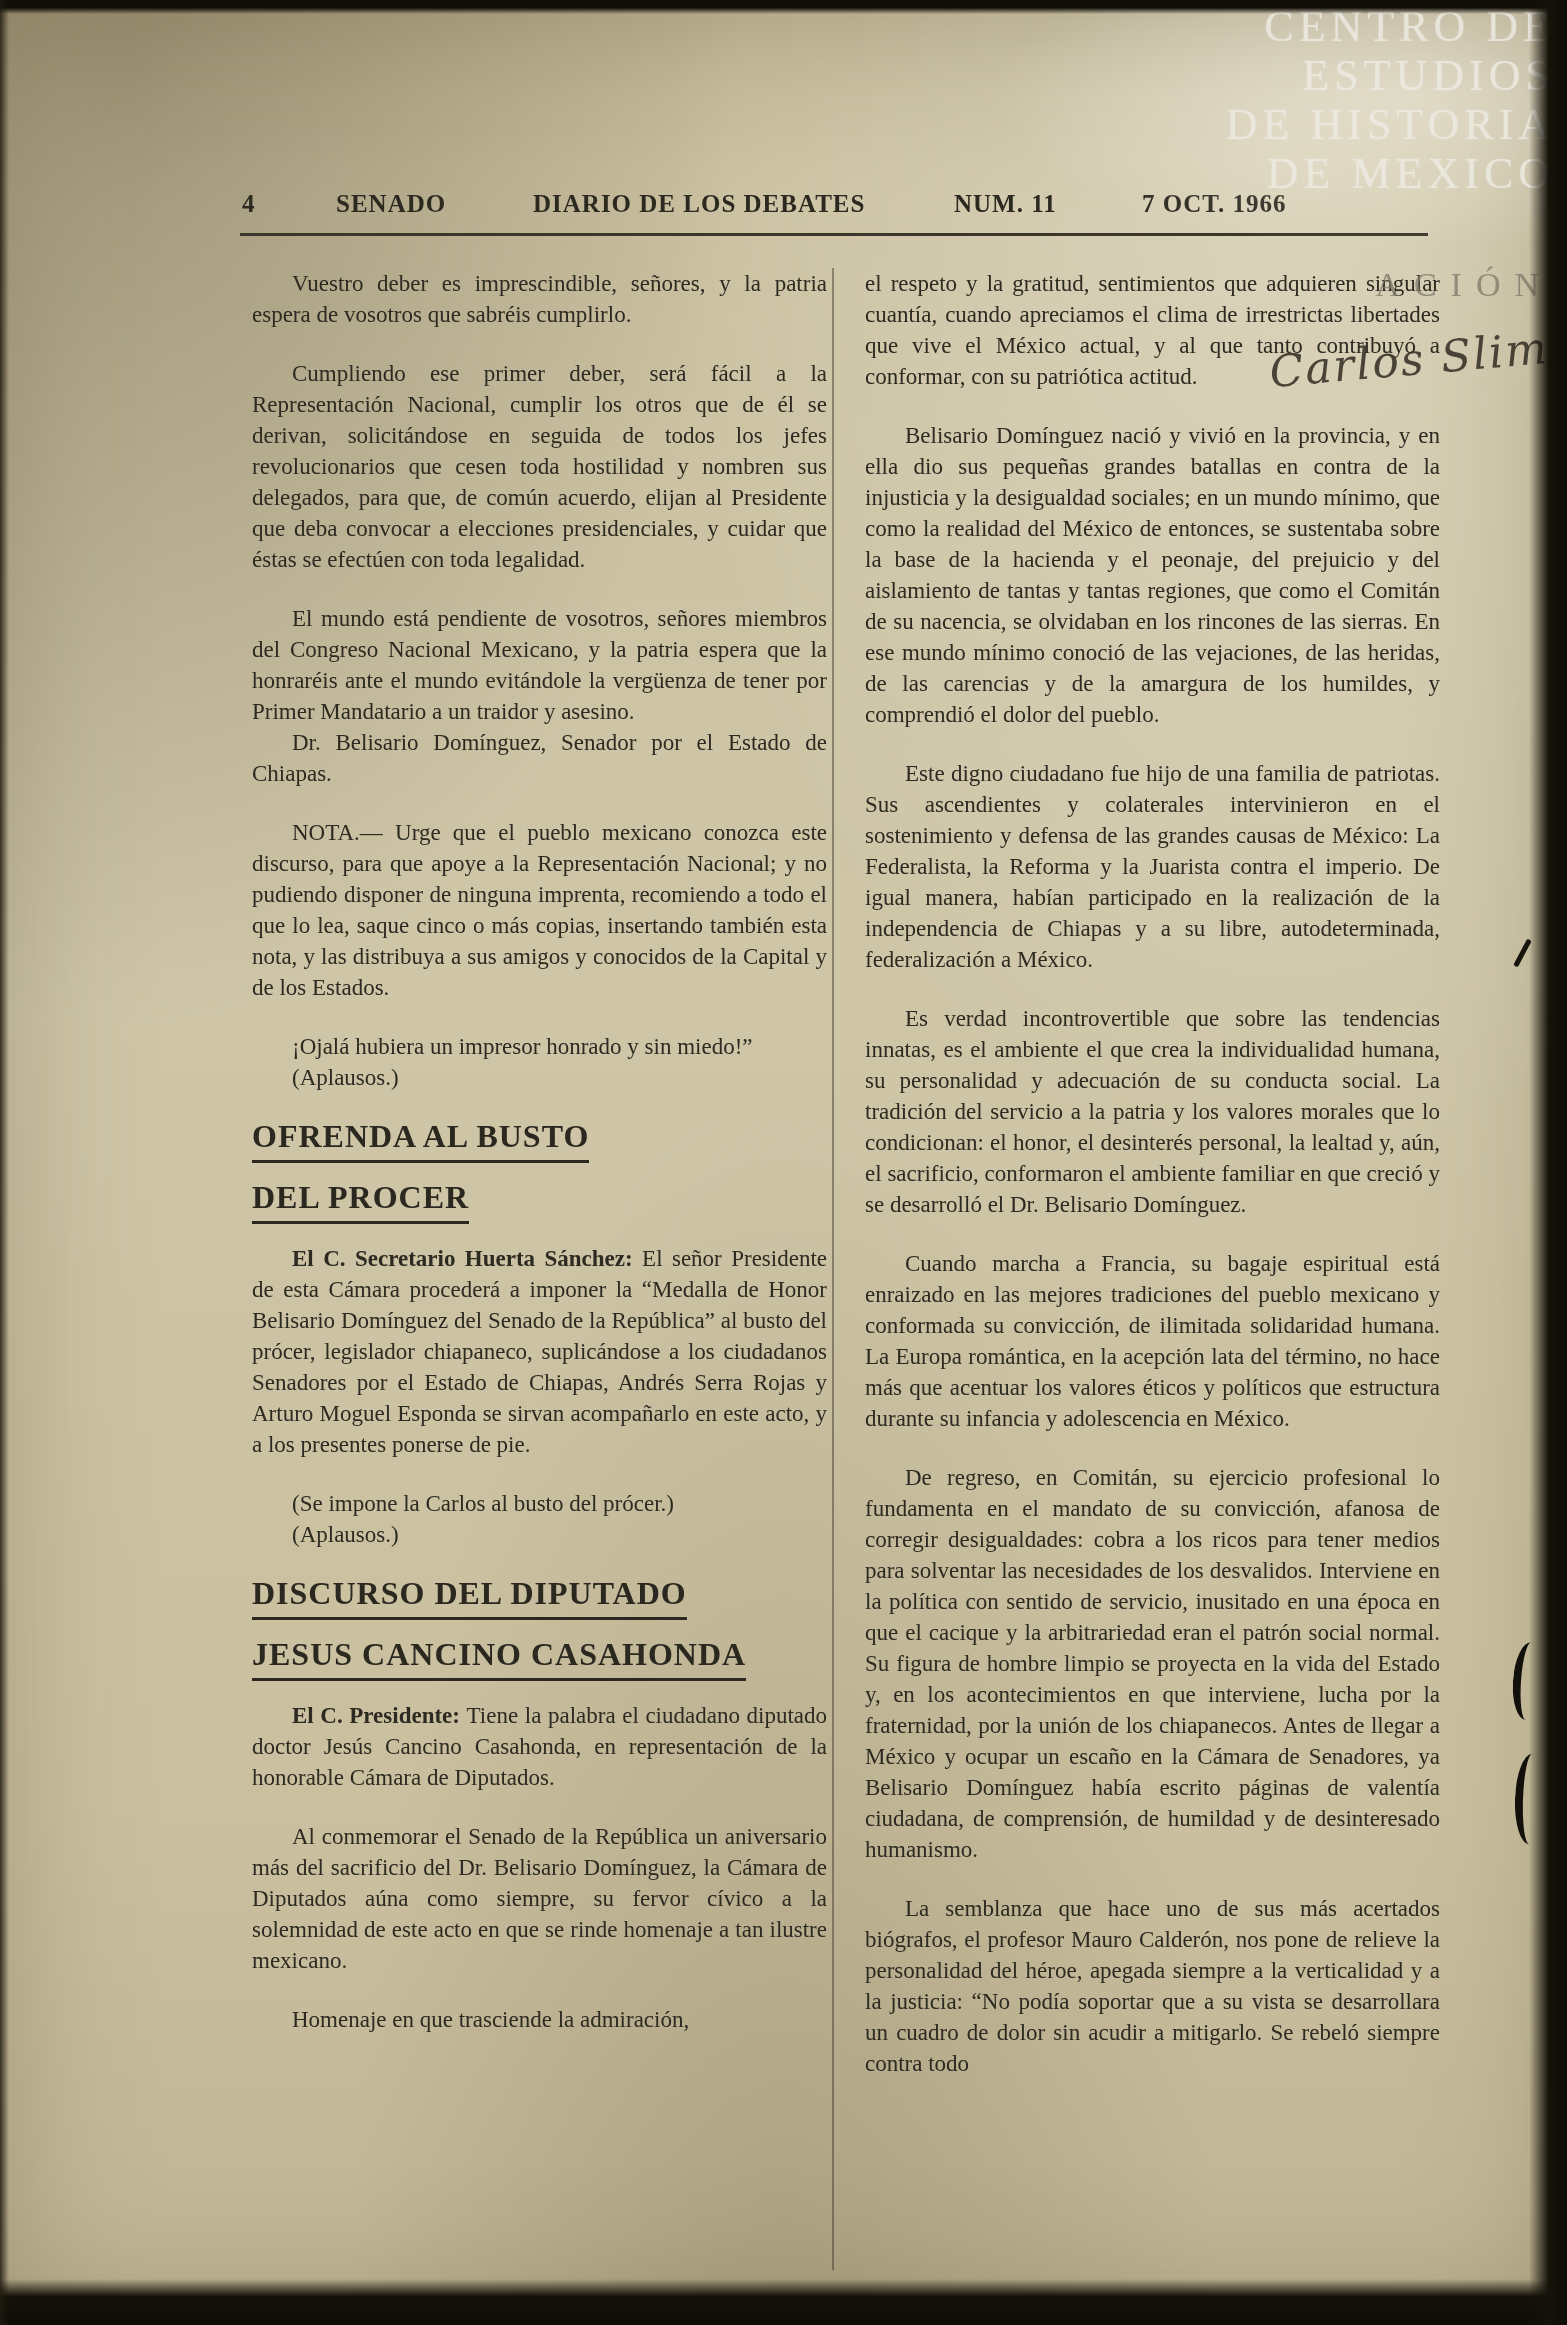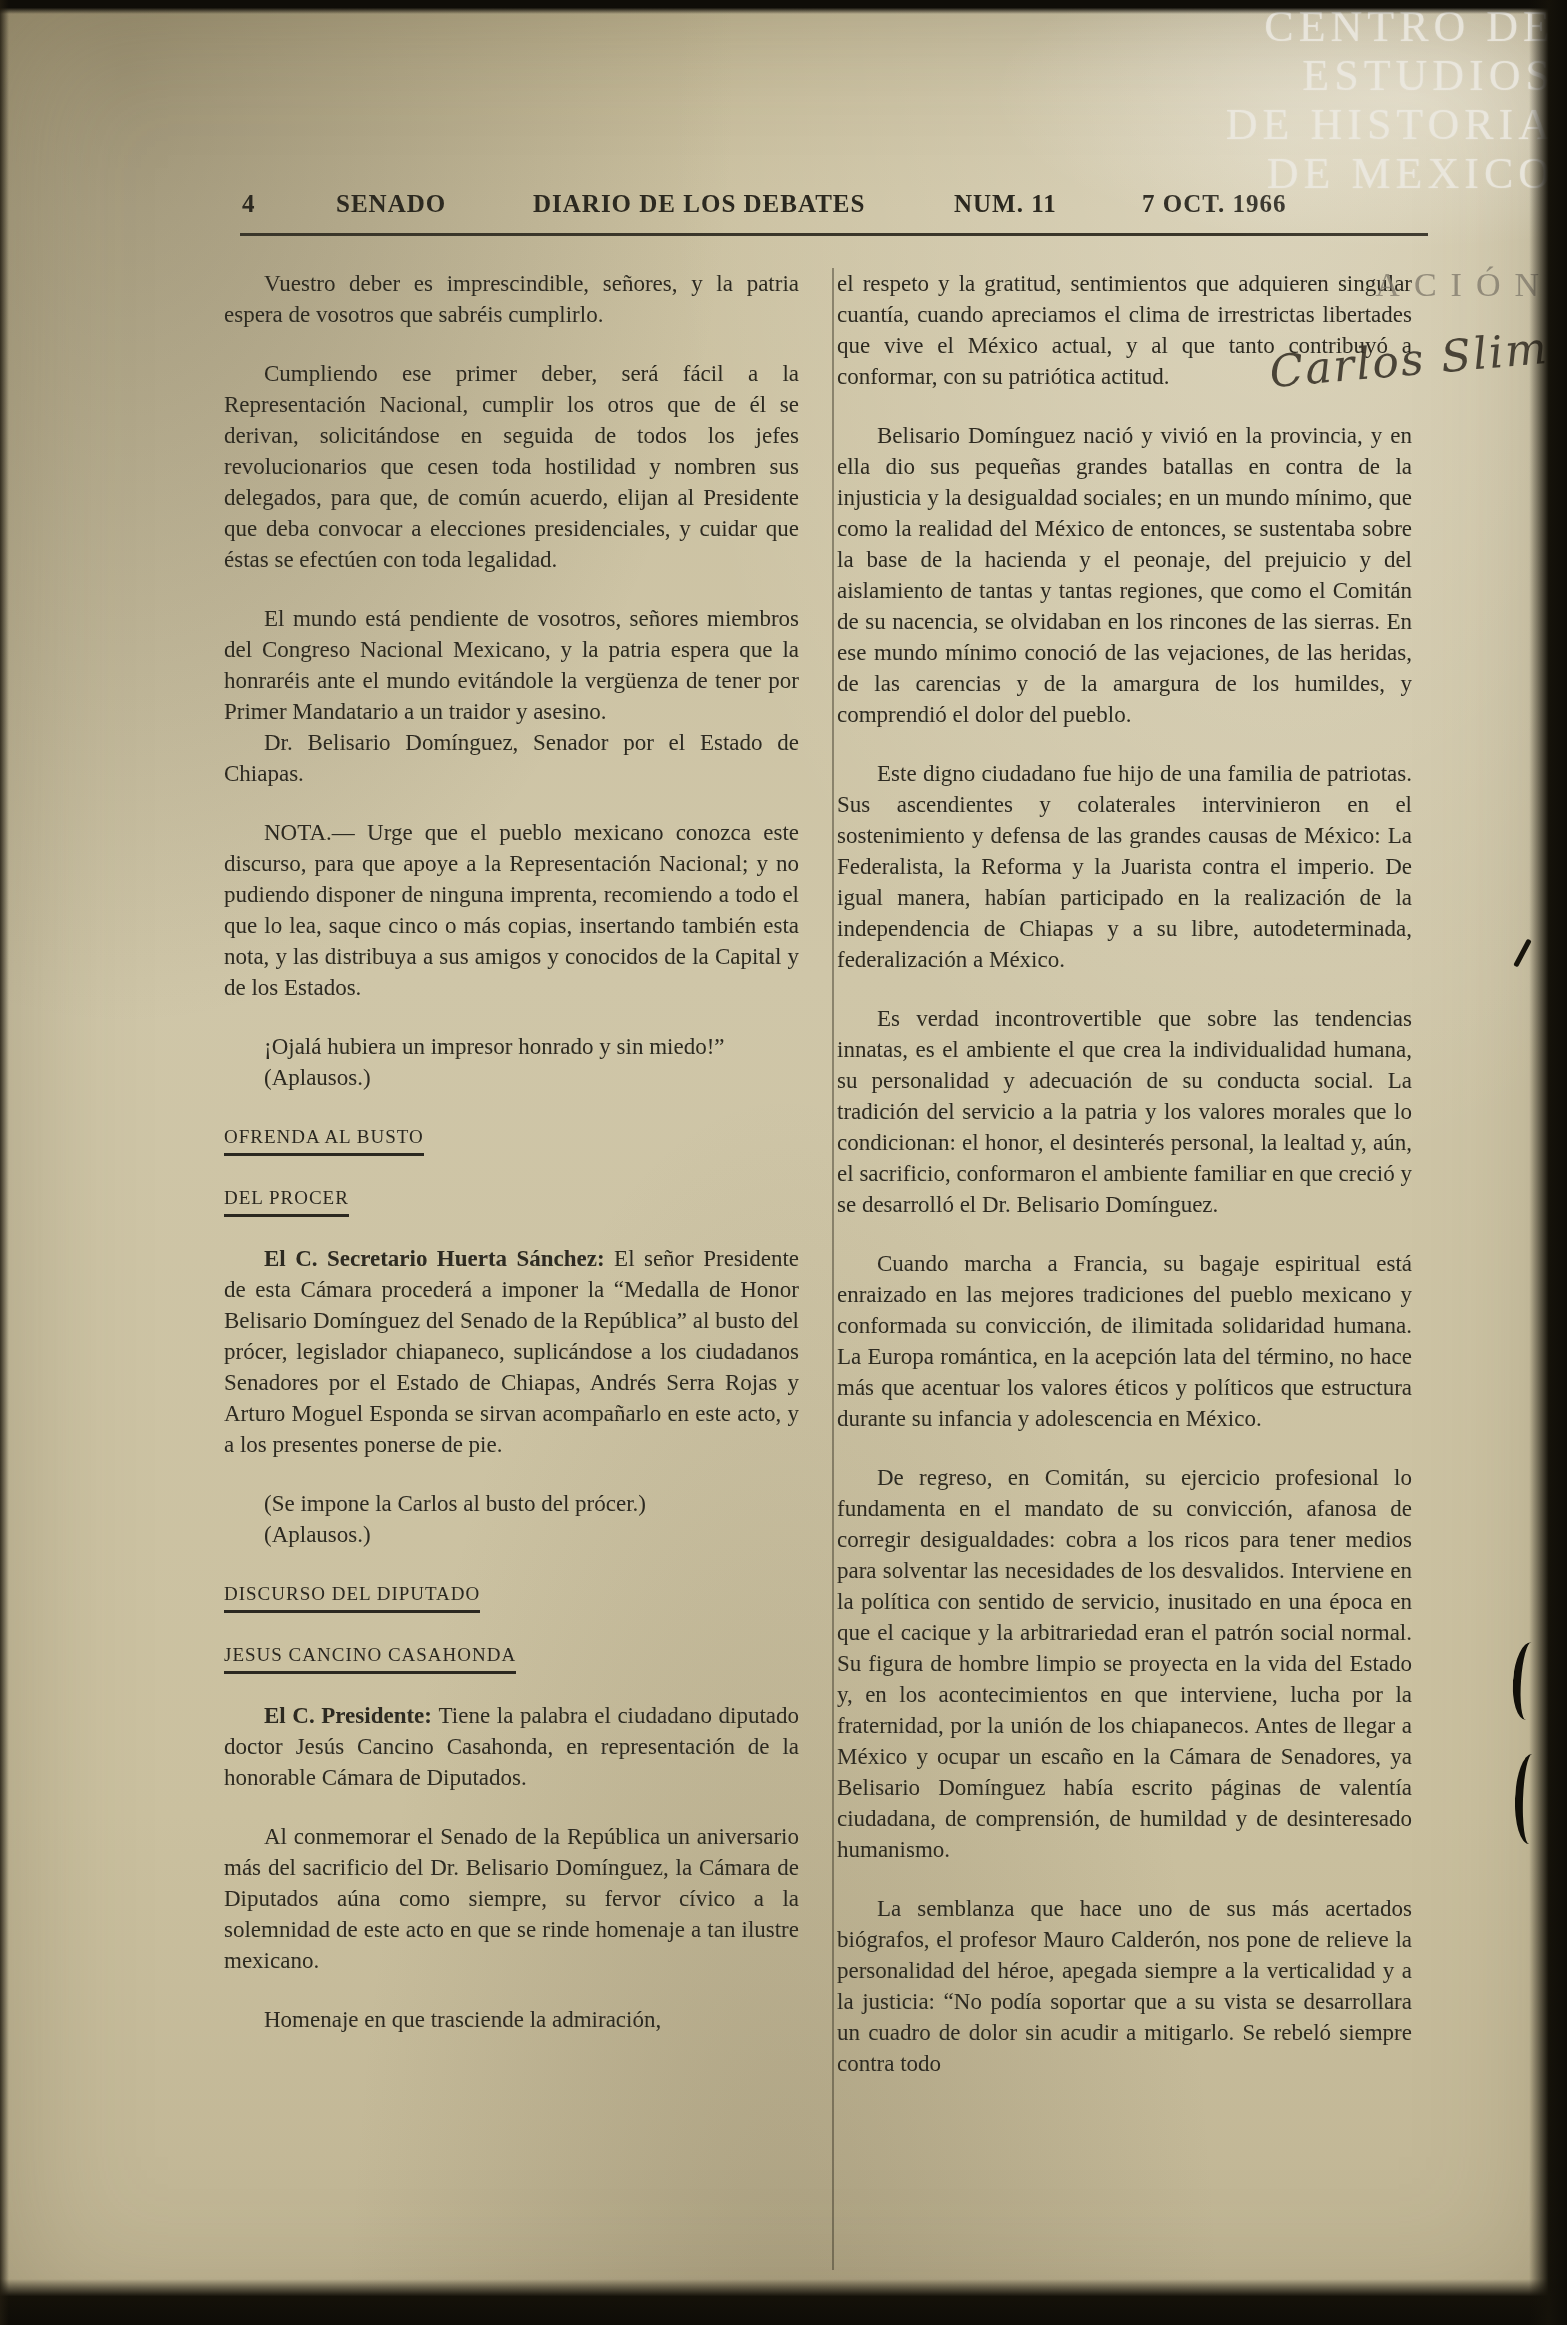--- a/index.html
+++ b/index.html
@@ -56,31 +56,31 @@
     font-weight:bold;font-size:25px;color:#2c2920;}
   .header span{position:absolute;white-space:nowrap;letter-spacing:1px;}
   .h-num{left:2px;}
   .h-senado{left:96px;letter-spacing:2px;}
   .h-title{left:293px;letter-spacing:2px;}
   .h-issue{left:714px;}
   .h-date{left:902px;letter-spacing:1.5px;}
   .header-rule{position:absolute;left:240px;top:233px;width:1188px;height:2.5px;background:#3a362a;z-index:2;}
 
   
-  .columns{position:absolute;left:224px;top:268px;width:1188px;display:flex;gap:38px;z-index:2;}
+  .columns{position:absolute;left:252px;top:268px;width:1188px;display:flex;gap:38px;z-index:2;}
   .col{width:575px;font-size:23px;line-height:31px;color:#2d2a21;}
   .col-divider{position:absolute;left:832px;top:268px;height:2002px;width:2px;
     background:rgba(54,49,36,0.45);z-index:2;}
 
   .para{margin:0 0 28px;text-align:justify;text-indent:40px;}
   .para.flush{margin-bottom:0;}
   .para.noindent{text-indent:0;}
   .para strong{font-weight:bold;}
 
-  .col-heading{font-size:19px;font-weight:normal;letter-spacing:1px;margin:14px 0 30px;color:#2b2820;}
+  .col-heading{font-size:32px;font-weight:bold;letter-spacing:1px;margin:14px 0 30px;color:#2b2820;}
   .col-heading span{border-bottom:3px solid #2b2820;padding-bottom:6px;}
 
   
   .artifact{position:absolute;z-index:6;}
   .artifact-slash{right:42px;top:938px;width:5px;height:30px;background:#17140c;transform:rotate(28deg);border-radius:2px;}
   .artifact-paren1{right:28px;top:1642px;width:18px;height:78px;border-left:8px solid #12100a;border-radius:60% 0 0 60% / 50% 0 0 50%;transform:rotate(4deg);}
   .artifact-paren2{right:26px;top:1754px;width:18px;height:90px;border-left:8px solid #12100a;border-radius:60% 0 0 60% / 50% 0 0 50%;transform:rotate(2deg);}
 </style>
 </head>
 <body>

